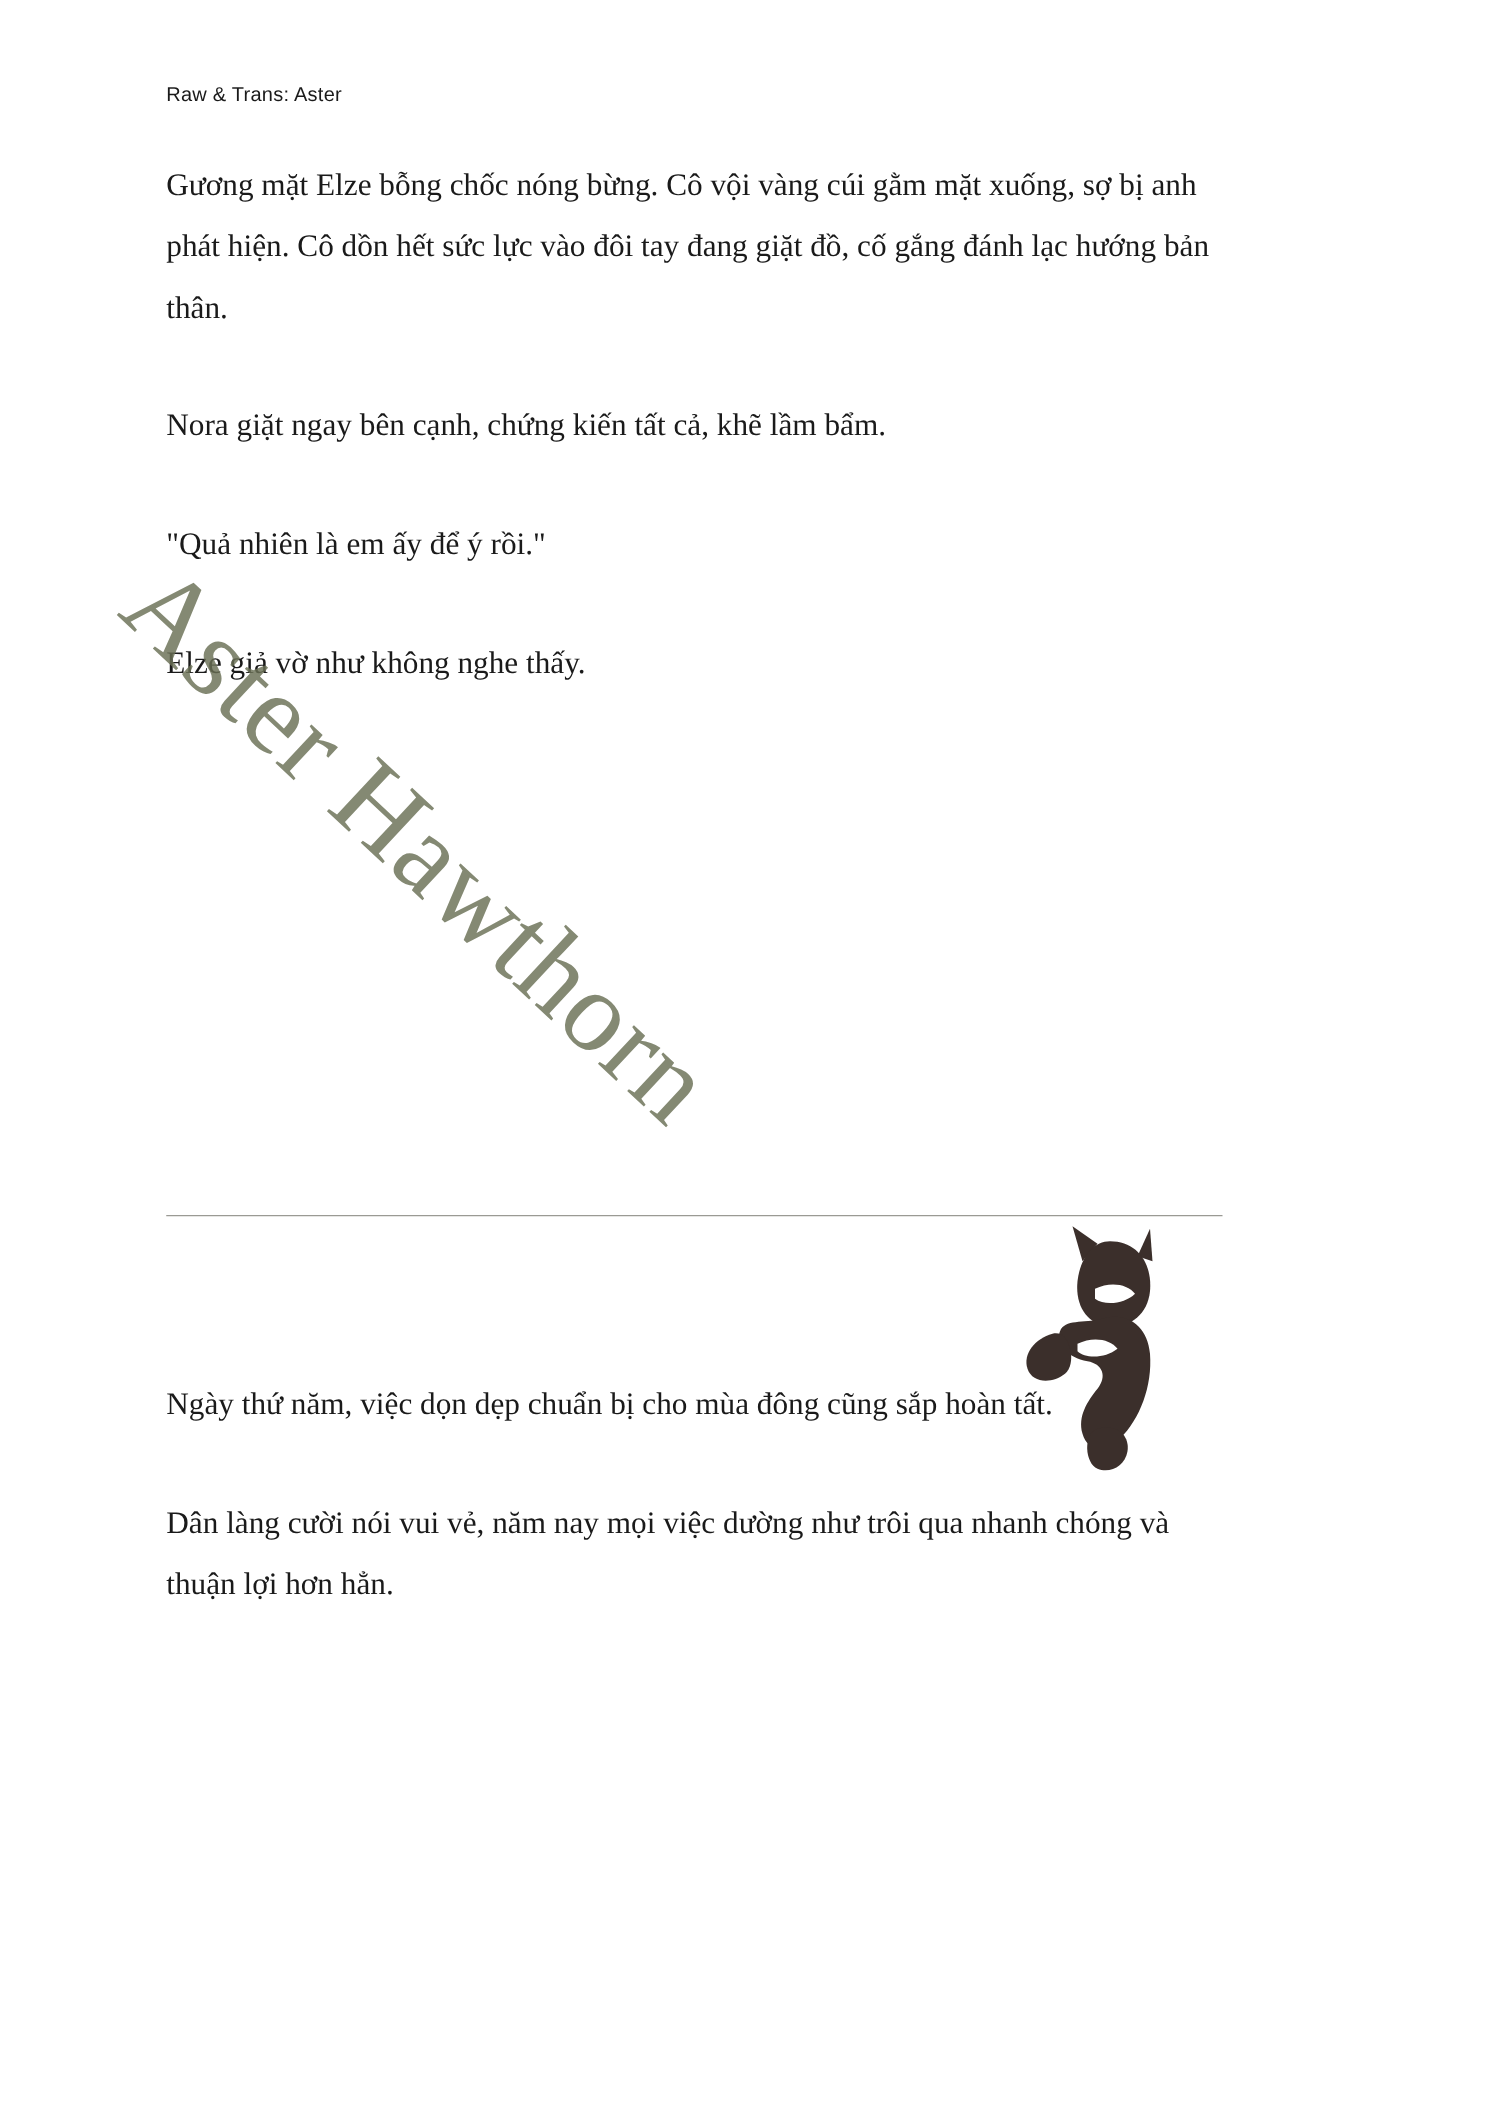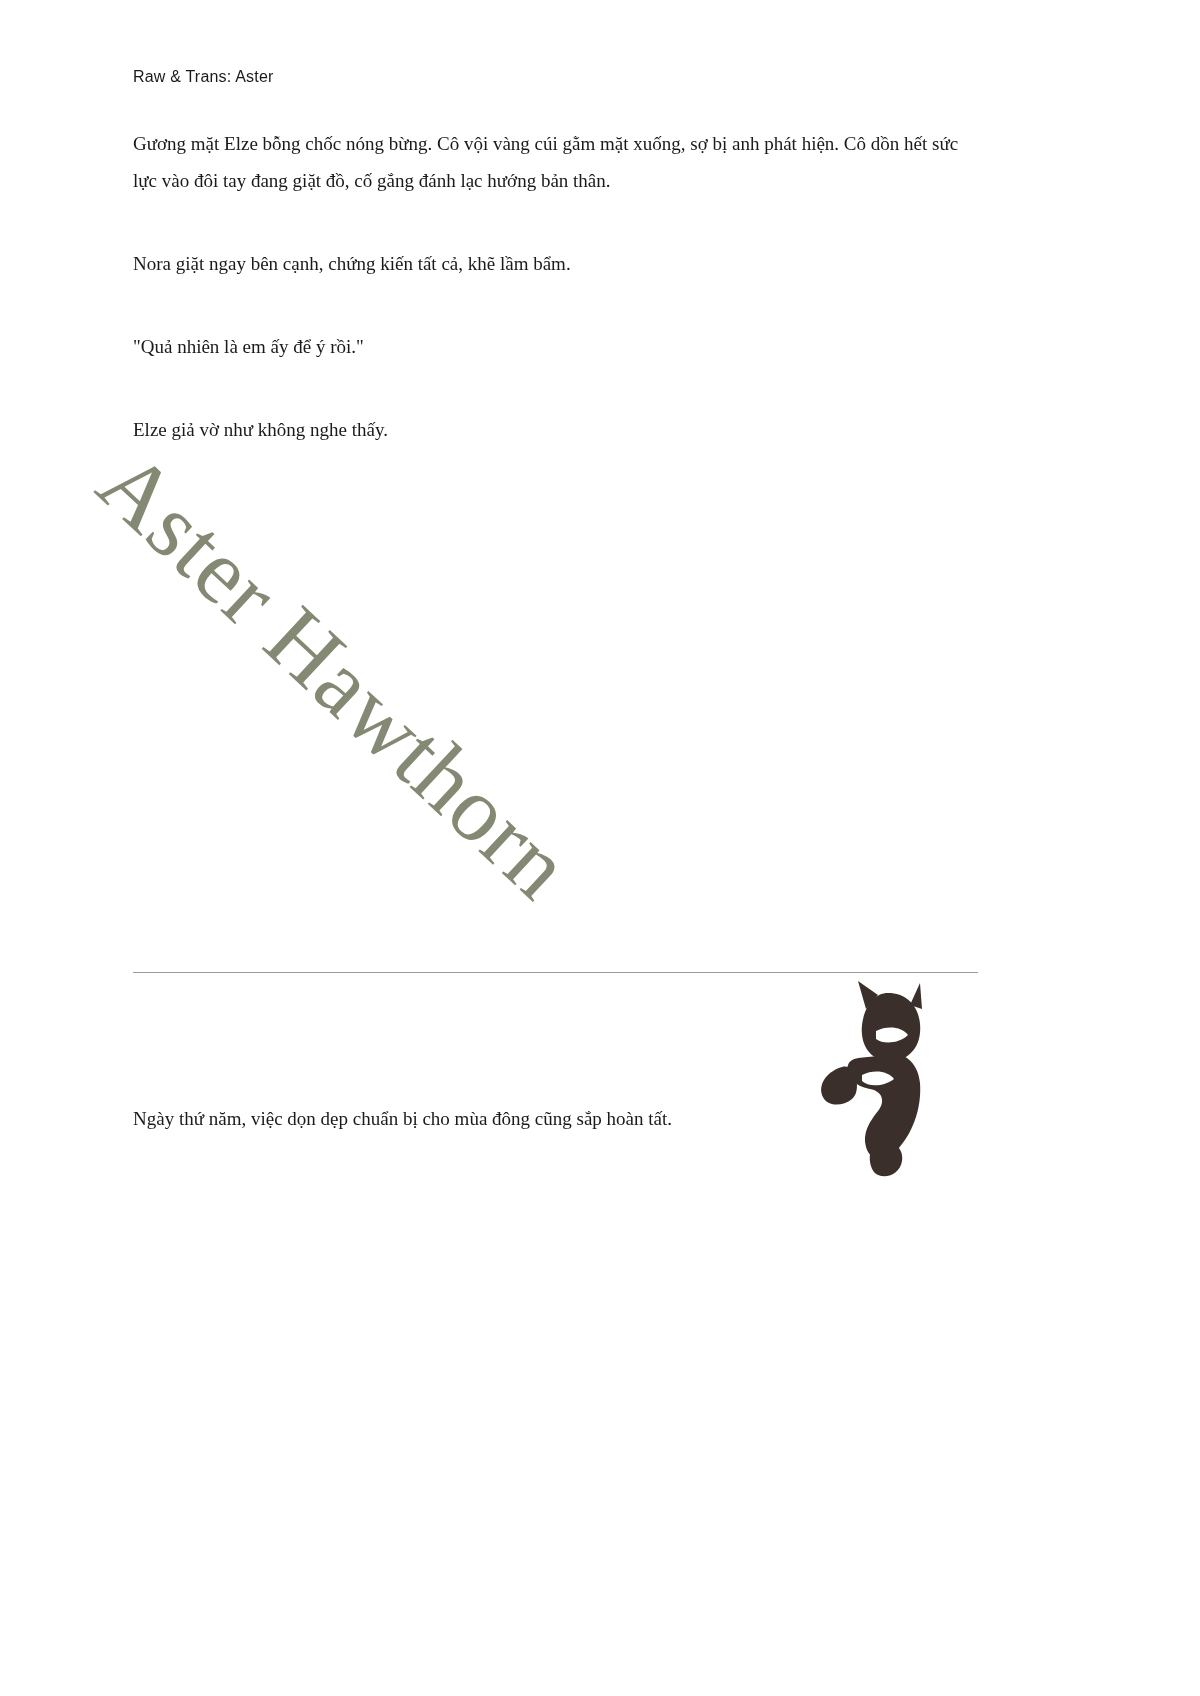--- a/index.html
+++ b/index.html
@@ -25,21 +25,21 @@
     letter-spacing: 0.2px;
   }
   .body-text {
     position: absolute;
     left: 133px;
     top: 125px;
     width: 850px;
   }
   .para {
     font-family: "Liberation Serif", serif;
-    font-size: 19px;
+    font-size: 25px;
     line-height: 1.95;
     color: #1a1a1a;
     margin: 0 0 46px 0;
     text-align: left;
   }
   .divider {
     position: absolute;
     left: 133px;
     top: 972px;
     width: 845px;
@@ -93,20 +93,21 @@
     <p class="para">Gương mặt Elze bỗng chốc nóng bừng. Cô vội vàng cúi gằm mặt xuống, sợ bị anh phát hiện. Cô dồn hết sức lực vào đôi tay đang giặt đồ, cố gắng đánh lạc hướng bản thân.</p>
     <p class="para">Nora giặt ngay bên cạnh, chứng kiến tất cả, khẽ lầm bẩm.</p>
     <p class="para">"Quả nhiên là em ấy để ý rồi."</p>
     <p class="para">Elze giả vờ như không nghe thấy.</p>
   </div>
 
   <div class="divider"></div>
 
   <div class="after-divider">
     <p class="para">Ngày thứ năm, việc dọn dẹp chuẩn bị cho mùa đông cũng sắp hoàn tất.</p>
+    <p class="para">Dân làng cười nói vui vẻ, năm nay mọi việc dường như trôi qua nhanh chóng và thuận lợi hơn hẳn.</p>
   </div>
 
   <div class="watermark">
     <span>Aster Hawthorn</span>
   </div>
 
   <div class="cat">
     <svg viewBox="0 0 160 210" width="160" height="210" aria-hidden="true">
       <g fill="#3b2f2b">
         <path d="M96 34 L88 6 L108 20 Z"></path>

